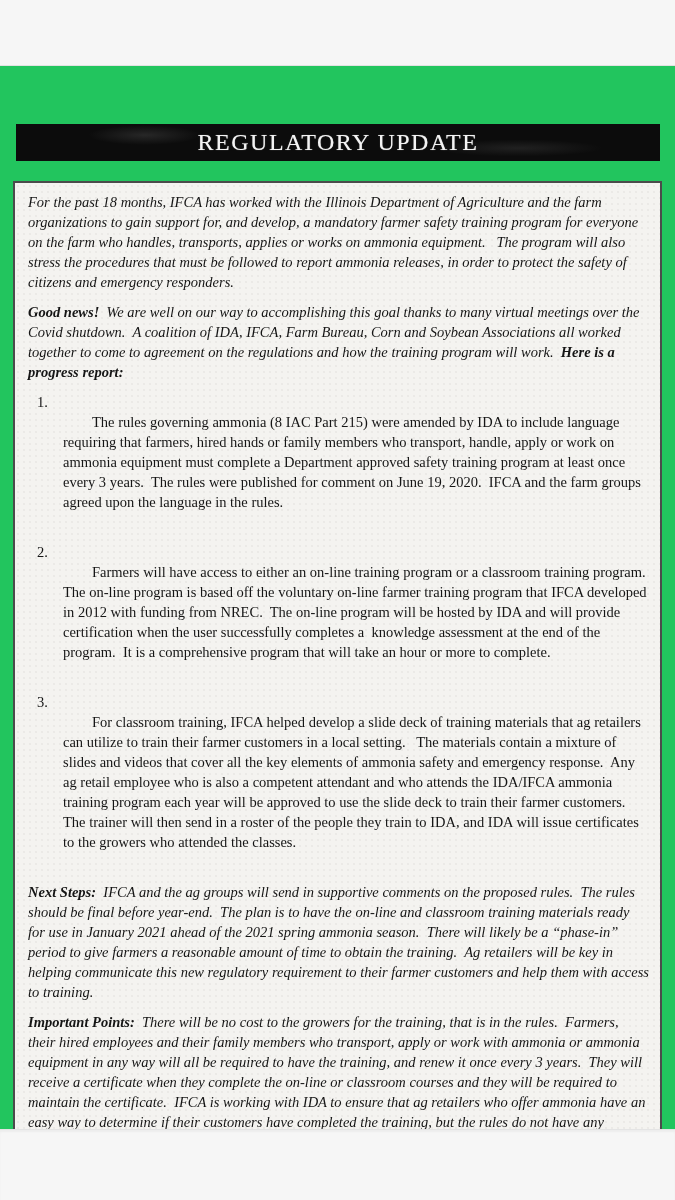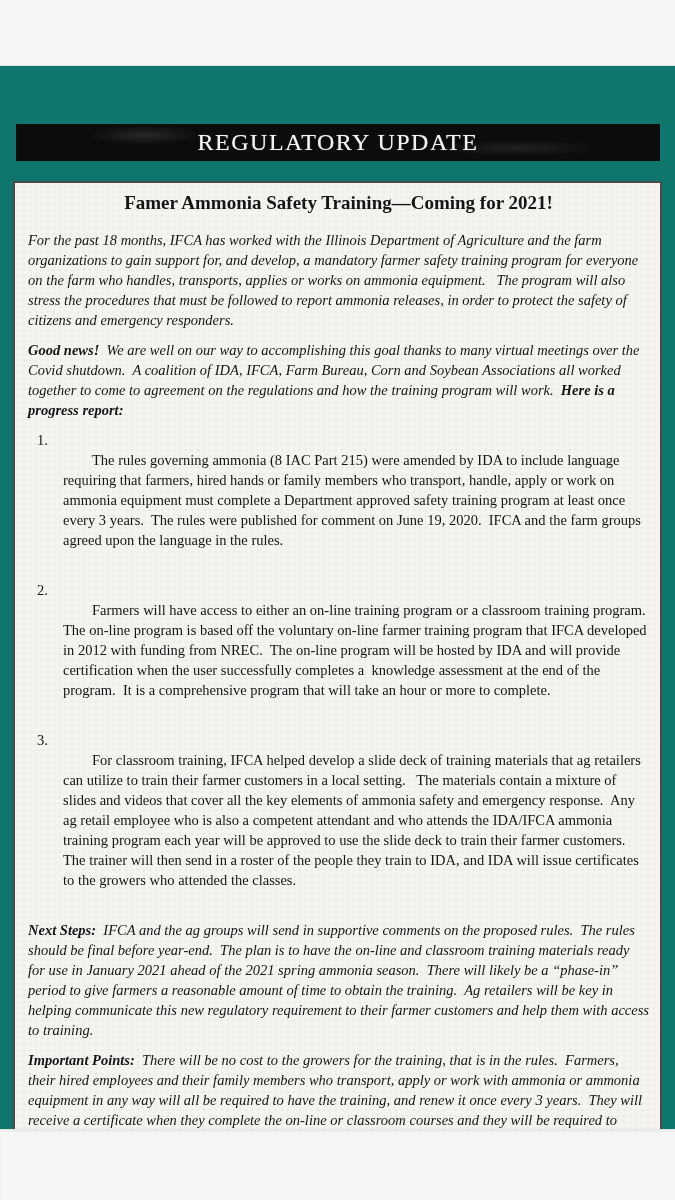--- a/index.html
+++ b/index.html
@@ -11,21 +11,21 @@
     flex-direction: column;
   }
   .chrome-strip {
     background: #f6f6f6;
     flex: 0 0 auto;
   }
   .chrome-top { height: 66px; border-bottom: 1px solid #e2e2e2; }
   .chrome-bottom { height: 71px; border-top: 1px solid #e4e4e4; box-shadow: inset 0 2px 2px rgba(0,0,0,0.04); }
   .page-area {
     flex: 1 1 auto;
-    background: #0f766e;
+    background: #22c55e;
     overflow: hidden;
     padding-top: 58px;
   }
   .banner {
     margin: 0 15px 0 16px;
     height: 37px;
     background: #0c0c0c;
     background-image: radial-gradient(ellipse 80px 14px at 20% 30%, rgba(90,90,90,0.35), transparent 70%),
                       radial-gradient(ellipse 120px 12px at 78% 65%, rgba(80,80,80,0.3), transparent 70%);
     display: flex;
@@ -83,21 +83,20 @@
 <div class="chrome-strip chrome-top"></div>
 
 <div class="page-area">
 
   <div class="banner">
     <span class="banner-title">REGULATORY UPDATE</span>
   </div>
 
   <div class="article-box">
 
-    <div class="article-title">Famer Ammonia Safety Training—Coming for 2021!</div>
 
     <p class="para">For the past 18 months, IFCA has worked with the Illinois Department of Agriculture and the farm organizations to gain support for, and develop, a mandatory farmer safety training program for everyone on the farm who handles, transports, applies or works on ammonia equipment.   The program will also stress the procedures that must be followed to report ammonia releases, in order to protect the safety of citizens and emergency responders.</p>
 
     <p class="para"><span class="bold">Good news!</span><span>  We are well on our way to accomplishing this goal thanks to many virtual meetings over the Covid shutdown.  A coalition of IDA, IFCA, Farm Bureau, Corn and Soybean Associations all worked together to come to agreement on the regulations and how the training program will work.  </span><span class="bold">Here is a progress report:</span></p>
 
     <div class="progress-list">
       <div class="list-item">
         <span class="list-number">1.</span><span>The rules governing ammonia (8 IAC Part 215) were amended by IDA to include language requiring that farmers, hired hands or family members who transport, handle, apply or work on ammonia equipment must complete a Department approved safety training program at least once every 3 years.  The rules were published for comment on June 19, 2020.  IFCA and the farm groups agreed upon the language in the rules.</span>
       </div>
       <div class="list-item">

